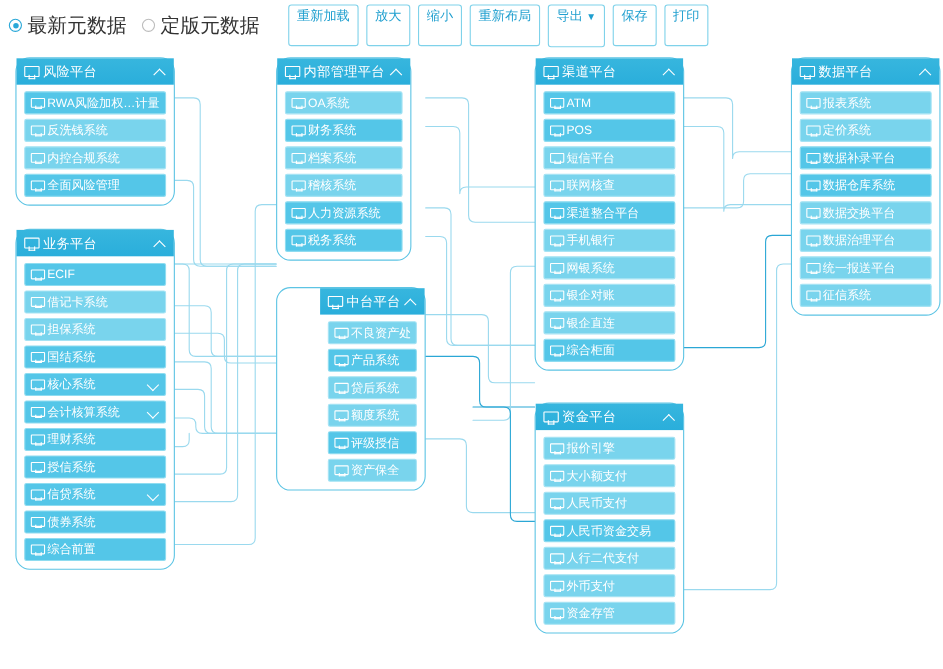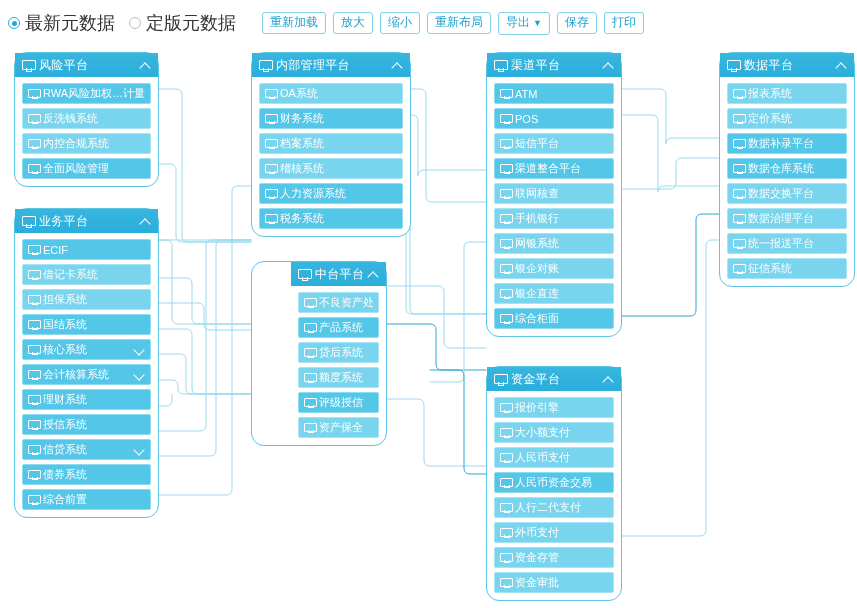--- a/index.html
+++ b/index.html
@@ -35,21 +35,21 @@
   }
   .radio-label { font-size: 18px; color: #333; white-space: nowrap; }
 
   .btn-row { display: flex; align-items: center; gap: 7px; }
   .tbtn {
     border: 1px solid #7fd2ea;
     border-radius: 3px;
     background: #ffffff;
     color: #1f9fcf;
     font-size: 12px;
-    padding: 3px 7px 4px 7px;
+    padding: 3px 7px 20px 7px;
     line-height: 13px;
     white-space: nowrap;
     cursor: pointer;
     font-family: "Liberation Sans", "DejaVu Sans", sans-serif;
   }
   .tbtn .caret { font-size: 9px; margin-left: 3px; }
 
   
   .canvas { position: absolute; left: 0; top: 46px; width: 857px; height: 562px; }
   .links { position: absolute; left: 0; top: 0; width: 857px; height: 562px; pointer-events: none; }
@@ -263,21 +263,21 @@
           </div>
           <div class="node">
             <span class="node-icon"></span>
             <span class="node-label">债券系统</span>
           </div>
           <div class="node">
             <span class="node-icon"></span>
             <span class="node-label">综合前置</span>
           </div>
         </div>
-        <div class="panel" style="left: 251px; top: 6px; width: 160px;">
+        <div class="panel" style="left: 251px; top: 6px; width: 123px;">
           <div class="panel-header">
             <span class="mon"></span>
             <span class="panel-title">内部管理平台</span>
             <span class="chev"></span>
           </div>
           <div class="node pale">
             <span class="node-icon"></span>
             <span class="node-label">OA系统</span>
           </div>
           <div class="node">
@@ -343,30 +343,30 @@
             <span class="node-label">ATM</span>
           </div>
           <div class="node">
             <span class="node-icon"></span>
             <span class="node-label">POS</span>
           </div>
           <div class="node pale">
             <span class="node-icon"></span>
             <span class="node-label">短信平台</span>
           </div>
+          <div class="node pale">
+            <span class="node-icon"></span>
+            <span class="node-label">联网核查</span>
+          </div>
           <div class="node">
             <span class="node-icon"></span>
             <span class="node-label">渠道整合平台</span>
           </div>
           <div class="node pale">
             <span class="node-icon"></span>
-            <span class="node-label">联网核查</span>
-          </div>
-          <div class="node pale">
-            <span class="node-icon"></span>
             <span class="node-label">手机银行</span>
           </div>
           <div class="node pale">
             <span class="node-icon"></span>
             <span class="node-label">网银系统</span>
           </div>
           <div class="node pale">
             <span class="node-icon"></span>
             <span class="node-label">银企对账</span>
           </div>
@@ -405,24 +405,20 @@
             <span class="node-icon"></span>
             <span class="node-label">人行二代支付</span>
           </div>
           <div class="node pale">
             <span class="node-icon"></span>
             <span class="node-label">外币支付</span>
           </div>
           <div class="node pale">
             <span class="node-icon"></span>
             <span class="node-label">资金存管</span>
-          </div>
-          <div class="node pale">
-            <span class="node-icon"></span>
-            <span class="node-label">资金审批</span>
           </div>
         </div>
         <div class="panel" style="left: 719px; top: 6px; width: 136px;">
           <div class="panel-header">
             <span class="mon"></span>
             <span class="panel-title">数据平台</span>
             <span class="chev"></span>
           </div>
           <div class="node pale">
             <span class="node-icon"></span>

